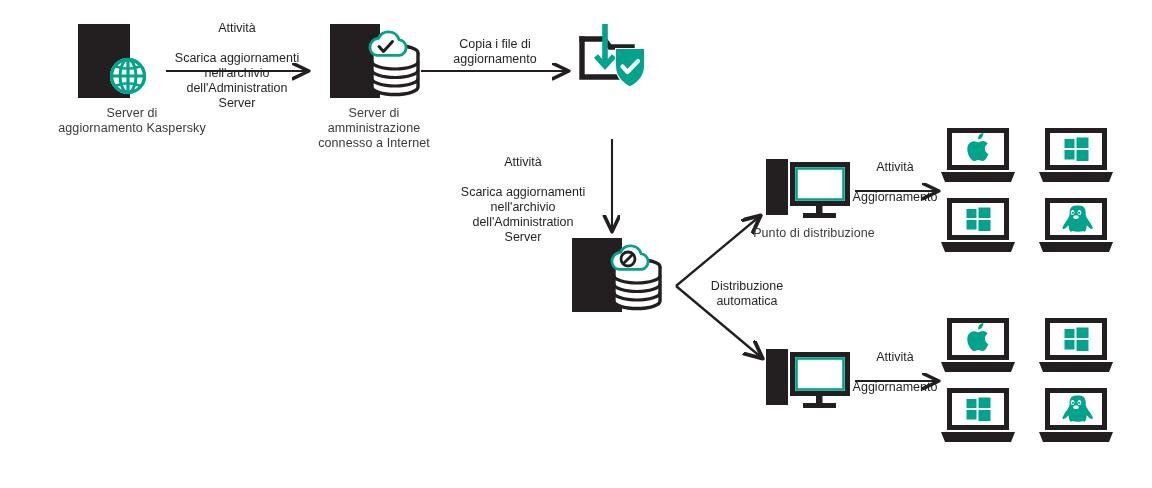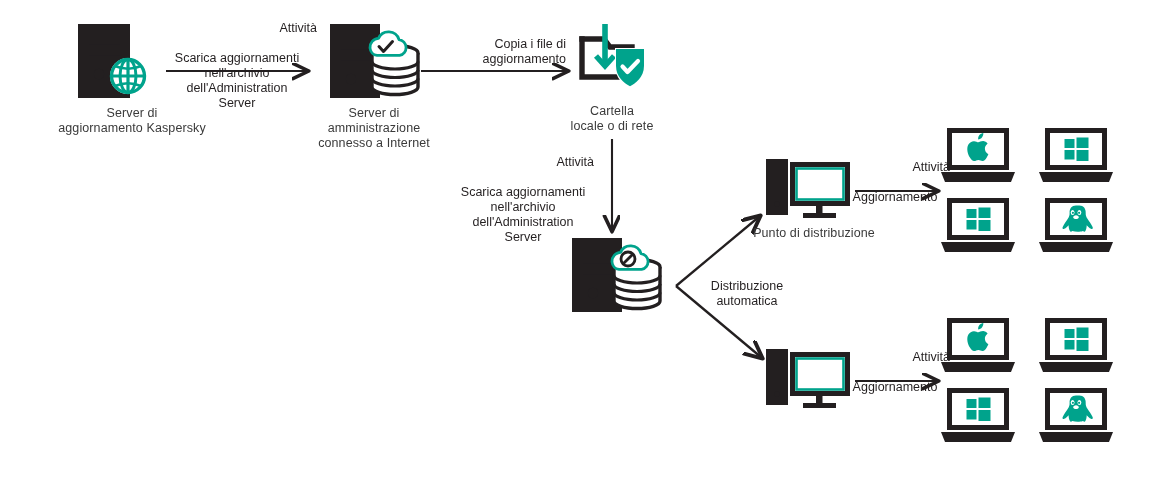--- a/index.html
+++ b/index.html
@@ -23,21 +23,21 @@
   }
   .arrow-lbl{
     position:absolute;
     text-align:center;
     font-size:12.5px;
     line-height:15px;
     color:#231f20;
     white-space:pre-line;
   }
   .arrow-lbl .it{display:block;}
-  .arrow-lbl .rm{font-style:normal;display:block;text-align:right;}
+  .arrow-lbl .rm{font-style:normal;display:block;}
   svg{display:block;overflow:visible;}
   .ink{fill:#231f20;}
   .teal{fill:#00a38c;}
 </style>
 </head>
 <body>
 
 <div id="canvas">
 
   <svg style="position:absolute;left:0;top:0;width:1152px;height:488px;">
@@ -120,22 +120,20 @@
         <path d="M21,34 l9,10 l9,-10" fill="none" stroke="#00a38c" stroke-width="5.4" stroke-linecap="butt" stroke-linejoin="miter"></path>
       </g>
 
       <g>
         <path d="M40,26 h30 v18 c0,12 -9,19 -15,22 c-6,-3 -15,-10 -15,-22 z" fill="#ffffff"></path>
         <path d="M41,27 h28 v17 c0,11 -8.5,17.5 -14,20.3 c-5.5,-2.8 -14,-9.3 -14,-20.3 z" fill="#00a38c"></path>
         <path d="M47.5,44.5 l5,5.5 l10.5,-11" fill="none" stroke="#ffffff" stroke-width="4.2" stroke-linecap="round" stroke-linejoin="round"></path>
       </g>
     </svg>
   </div>
-  <div class="lbl" style="left:532px;top:104px;width:160px;">Cartella
-locale o di rete</div>
 
   <div class="node" style="left:568px;top:236px;">
     <svg width="96" height="78" viewBox="0 0 96 78">
       <path class="ink" d="M4,2 h50 v74 h-50 z M9,7 h40 v64 h-40 z"></path>
       <rect class="ink" x="15" y="22" width="30" height="5.5"></rect>
       <rect class="ink" x="15" y="33" width="30" height="5.5"></rect>
       <circle class="ink" cx="25" cy="57" r="5.2"></circle>
       <g>
         <ellipse cx="69" cy="31" rx="23" ry="7.5" fill="#ffffff" stroke="#231f20" stroke-width="3.4"></ellipse>
         <path d="M46,31 v34 a23,7.5 0 0 0 46,0 v-34" fill="#ffffff" stroke="#231f20" stroke-width="3.4"></path>

